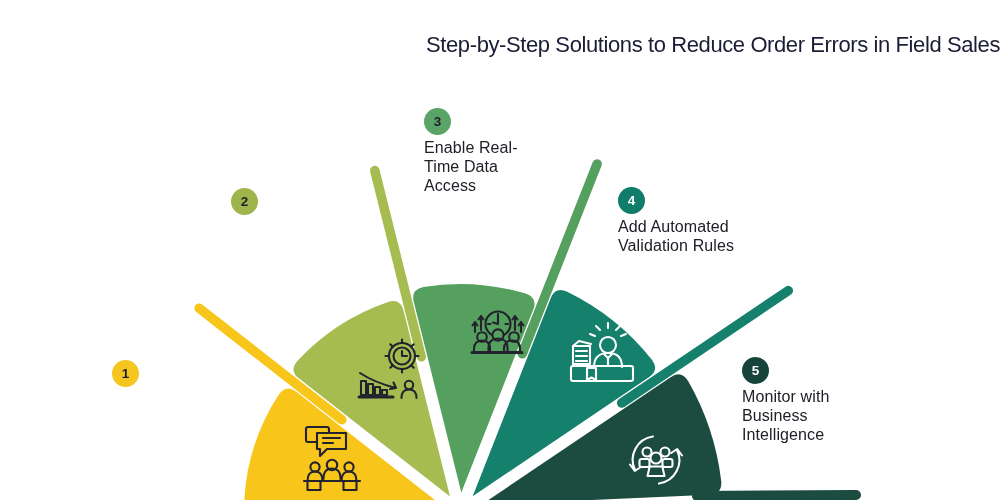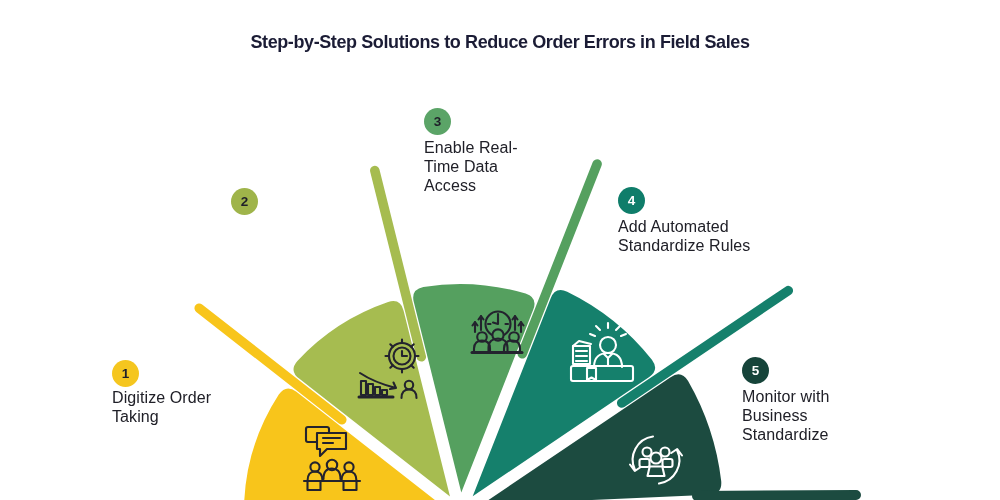--- a/index.html
+++ b/index.html
@@ -1,19 +1,19 @@
 <!DOCTYPE html>
 <html><head>
 <meta charset="utf-8">
 <style>
   html,body{margin:0;padding:0;background:#fff;}
   .stage{position:relative;width:1000px;height:500px;background:#fff;overflow:hidden;
          font-family:"Liberation Sans",sans-serif;}
-  .title{position:absolute;left:0;right:0;top:32px;text-align:center;
-         font-size:18px;font-weight:700;letter-spacing:-0.4px;}
+  .title{position:absolute;left:0;right:0;top:32px;text-align:right;
+         font-size:22px;font-weight:400;letter-spacing:-0.4px;}
   .fan{position:absolute;left:0;top:0;width:1000px;height:500px;display:block;}
   .badge{position:absolute;width:27px;height:27px;border-radius:50%;
          display:flex;align-items:center;justify-content:center;
          font-size:13.5px;font-weight:700;}
   .step-label{position:absolute;font-size:16px;line-height:1.18;
          white-space:pre-line;letter-spacing:0.1px;}
   .ic{stroke-width:2.1;stroke-linecap:round;stroke-linejoin:round;}
   .ic .thick{stroke-width:3;}
 </style>
 </head>
@@ -103,32 +103,30 @@
       <circle cx="-9" cy="-8" r="4.5"></circle>
       <circle cx="9" cy="-8" r="4.5"></circle>
       <rect x="-16.5" y="-1" width="10" height="8" rx="2"></rect>
       <rect x="6.5" y="-1" width="10" height="8" rx="2"></rect>
       <circle cx="0" cy="-2" r="5.5" fill="#1C4B40"></circle>
       <path d="M -8.5 16 l 2.2 -9.5 h 12.6 l 2.2 9.5 z" fill="#1C4B40"></path>
     </g>
   </svg>
 
   <div class="badge" style="left: 112px; top: 360px; background: rgb(245, 198, 31); color: rgb(31, 32, 41);">1</div>
-  <div class="step-label" style="left: 112px; top: 389px; color: rgb(32, 32, 40);">Digitize Order
-Taking</div>
 
   <div class="badge" style="left: 231px; top: 188px; background: rgb(159, 180, 74); color: rgb(31, 32, 41);">2</div>
 
   <div class="badge" style="left: 424px; top: 108px; background: rgb(91, 164, 103); color: rgb(31, 32, 41);">3</div>
   <div class="step-label" style="left: 424px; top: 139px; color: rgb(32, 32, 40);">Enable Real-
 Time Data
 Access</div>
 
   <div class="badge" style="left: 618px; top: 187px; background: rgb(15, 125, 106); color: rgb(255, 255, 255);">4</div>
   <div class="step-label" style="left: 618px; top: 218px; color: rgb(32, 32, 40);">Add Automated
-Standardize Rules</div>
+Validation Rules</div>
 
   <div class="badge" style="left: 742px; top: 357px; background: rgb(22, 68, 58); color: rgb(255, 255, 255);">5</div>
   <div class="step-label" style="left: 742px; top: 388px; color: rgb(32, 32, 40);">Monitor with
 Business
-Standardize</div>
+Intelligence</div>
 
 </div>
 
 </body></html>

